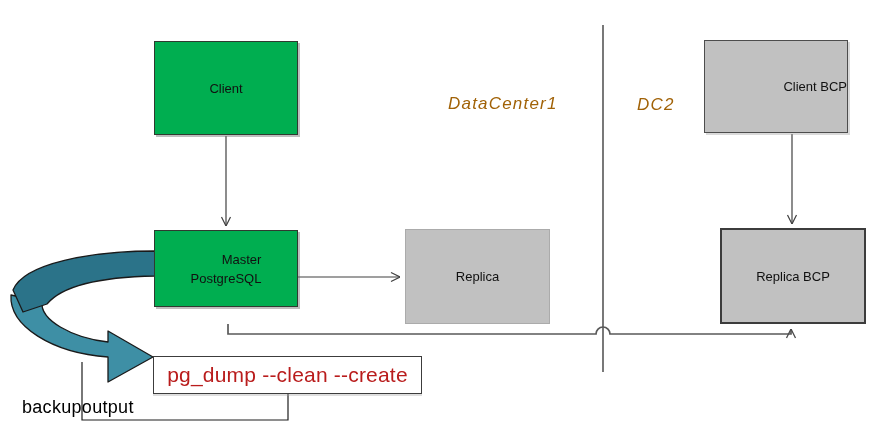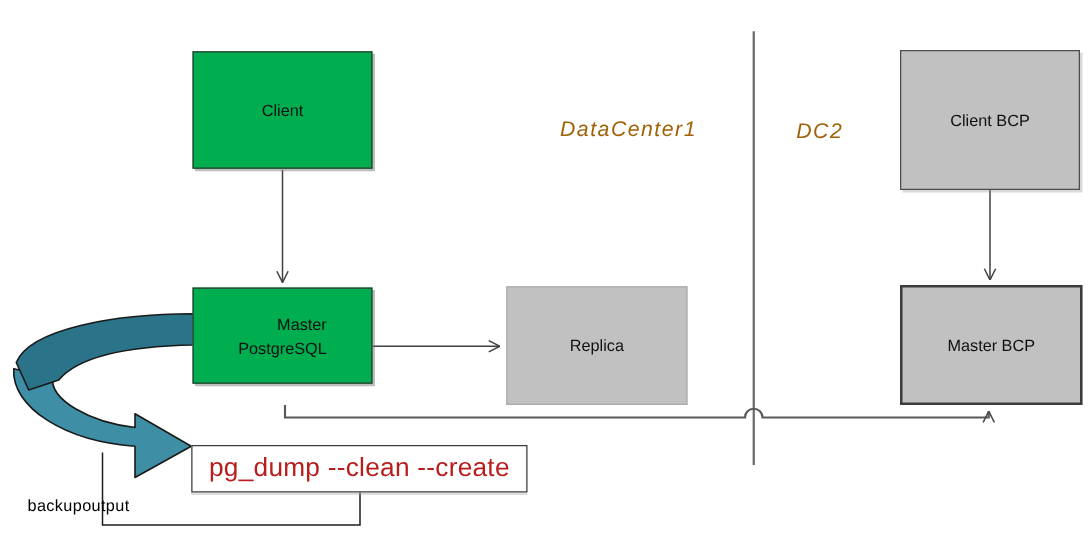--- a/index.html
+++ b/index.html
@@ -21,21 +21,21 @@
   .b-light{border:1px solid #ABABAB;text-align:center;}
   .b-mid{border:1.5px solid #4D4D4D;box-shadow:2px 2px 0 rgba(150,150,150,.35);}
   .b-dark{border:2px solid #3C3C3C;}
   .cmdbox{
     background:#ffffff;border:1.6px solid #3C3C3C;
     font-size:21px;letter-spacing:.2px;color:#b91c1c;
     box-shadow:0 2px 0 rgba(160,160,160,.35);
   }
   .floating{position:absolute;color:#141414;}
   .dc-label{font-size:17px;letter-spacing:1.2px;color:#a16207;font-style:italic;}
-  .small-label{font-size:13px;letter-spacing:.3px;color:#000;}
+  .small-label{font-size:18px;letter-spacing:.3px;color:#000;}
 </style>
 </head>
 <body>
 
 <div class="stage">
 
   <svg class="layer" viewBox="0 0 871 428">
     <defs>
       <marker id="arrDark" markerWidth="14" markerHeight="12" refX="0" refY="0" orient="auto" markerUnits="userSpaceOnUse" viewBox="-14 -6 14 12">
         <path d="M -9 -4.5 L 0 0 L -9 4.5" fill="none" stroke="#404040" stroke-width="1.2"></path>
@@ -69,26 +69,26 @@
 
   <div class="node green" style="left:154px;top:230px;width:144px;height:77px;">
     <span>Master
 PostgreSQL</span>
   </div>
 
   <div class="node gray b-light" style="left:405px;top:229px;width:145px;height:95px;">
     <span>Replica</span>
   </div>
 
-  <div class="node gray b-mid" style="left:720px;top:40px;width:144px;height:112px;">
+  <div class="node gray b-mid" style="left:704px;top:40px;width:144px;height:93px;justify-content:flex-end;">
     <span>Client BCP</span>
   </div>
 
   <div class="node gray b-dark" style="left:720px;top:228px;width:146px;height:96px;">
-    <span>Master BCP</span>
+    <span>Replica BCP</span>
   </div>
 
   <div class="node cmdbox" style="left:153px;top:356px;width:269px;height:38px;">
     <span>pg_dump --clean --create</span>
   </div>
 
   <div class="floating dc-label" style="left:448px;top:94px;">DataCenter1</div>
 
   <div class="floating dc-label" style="left:637px;top:95px;">DC2</div>
 

